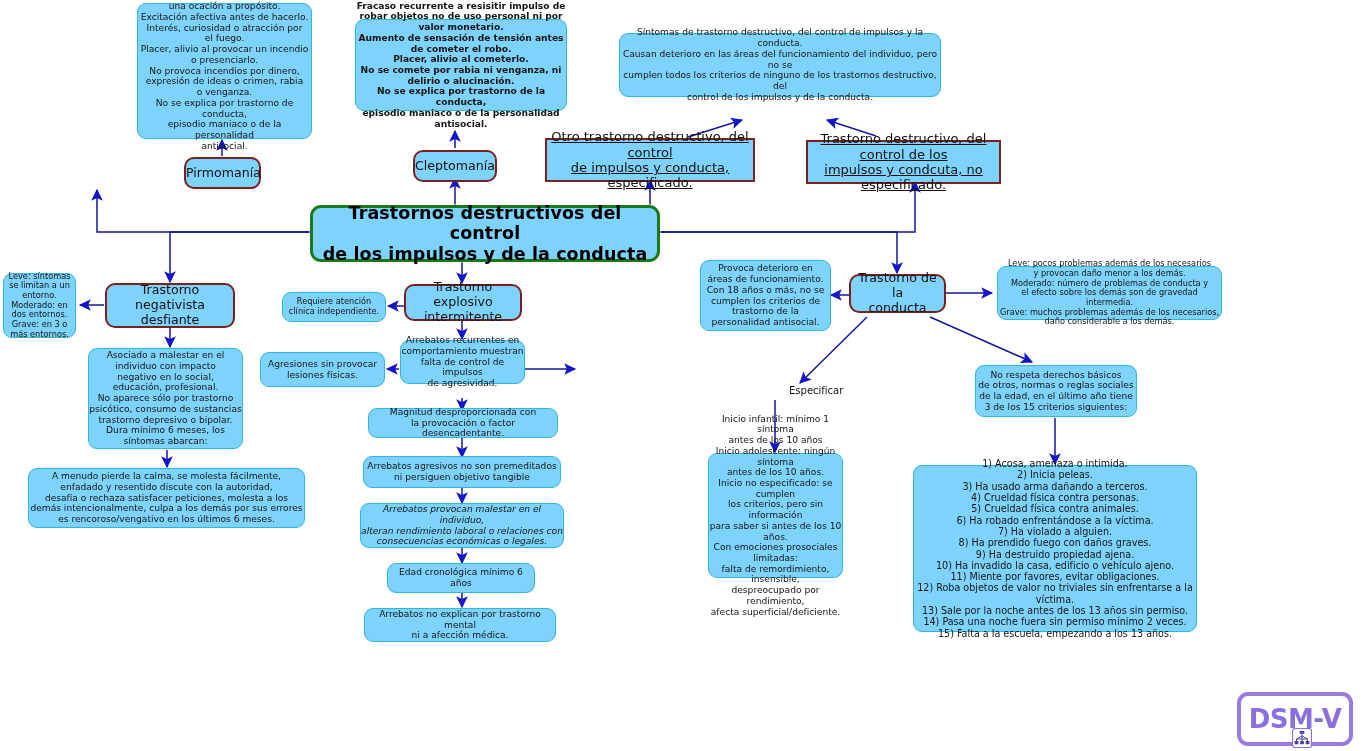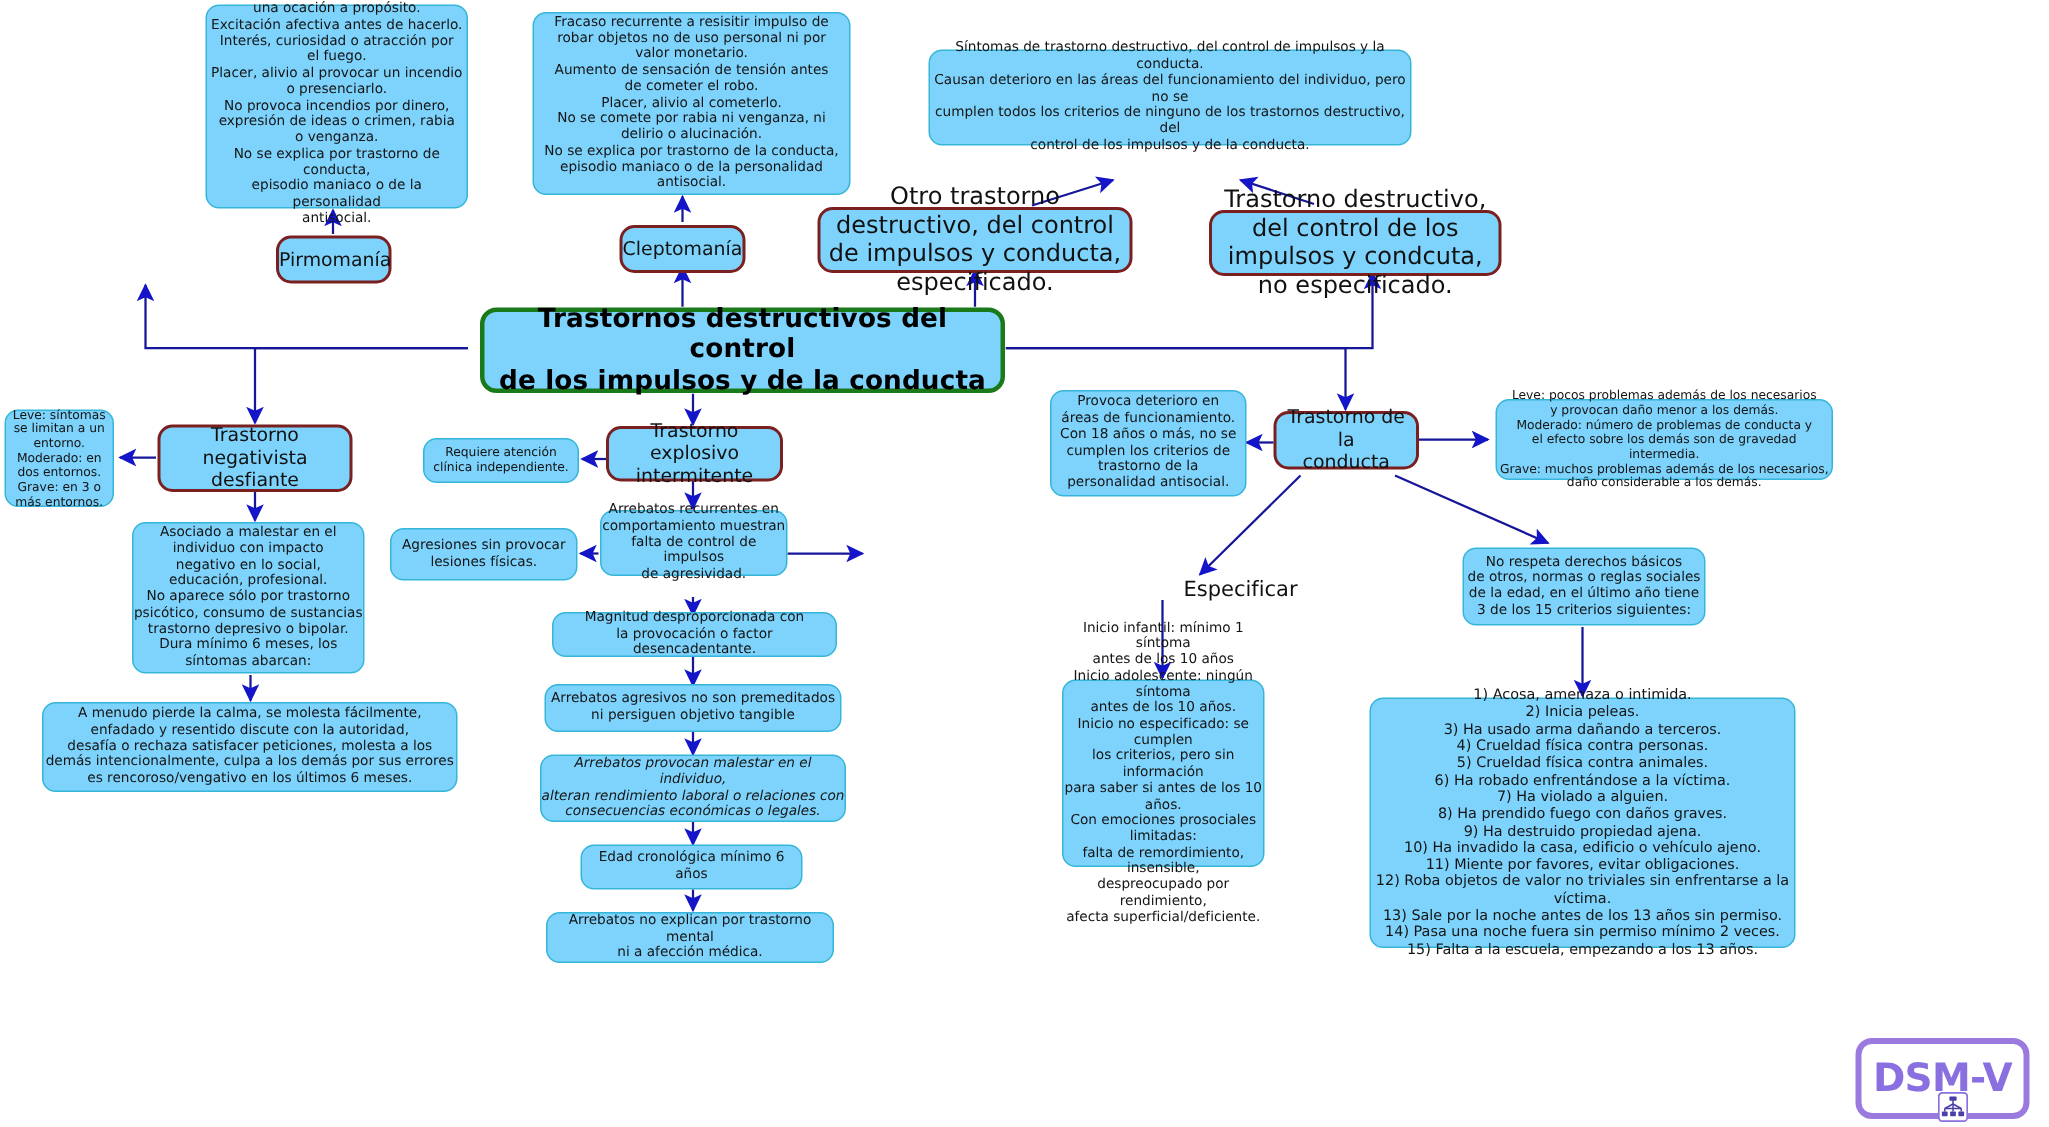--- a/index.html
+++ b/index.html
@@ -42,33 +42,33 @@
   }
   
   .n-root {
     border: 3.5px solid #1a7a1a;
     border-radius: 11px;
     font-weight: bold;
     font-size: 17.5px;
     color: #000000;
     letter-spacing: 0.1px;
     box-shadow: 0 0 0 0.5px #ffffff;
-    margin-left: 10px;
   }
   .n-main {
     border: 2.3px solid #7b2020;
     border-radius: 10px;
     font-size: 12.6px;
     color: #111111;
   }
   .n-mainsm {
     border: 2.3px solid #7b2020;
-    border-radius: 10px;
-    font-size: 16px;
+    border-radius: 0;
+    font-size: 13px;
     color: #111111;
+    text-decoration: underline;
   }
   .n-detail {
     border: 1.4px solid #35b6d8;
     border-radius: 9px;
     font-size: 9.1px;
     color: #141414;
   }
   .n-detail-sm {
     border: 1.4px solid #35b6d8;
     border-radius: 9px;
@@ -76,21 +76,21 @@
     color: #141414;
   }
   .n-detail-md {
     border: 1.4px solid #35b6d8;
     border-radius: 9px;
     font-size: 9.6px;
     color: #141414;
   }
   .edge-label {
     position: absolute;
-    font-size: 14px;
+    font-size: 10px;
     color: #111111;
     z-index: 6;
     white-space: nowrap;
     padding-left: 19px;
   }
   
   #badge {
     position: absolute;
     left: 1237px;
     top: 692px;
@@ -202,21 +202,21 @@
 Placer, alivio al provocar un incendio
 o presenciarlo.
 No provoca incendios por dinero,
 expresión de ideas o crimen, rabia
 o venganza.
 No se explica por trastorno de conducta,
 episodio maniaco o de la personalidad
 antisocial.</span>
   </div>
 
-  <div class="node n-detail" style="left:355px; top:8px; width:212px; height:122px;">
+  <div class="node n-detail" style="left:355px; top:19px; width:212px; height:92px;font-weight:bold;">
     <span class="txt">Fracaso recurrente a resisitir impulso de
 robar objetos no de uso personal ni por
 valor monetario.
 Aumento de sensación de tensión antes
 de cometer el robo.
 Placer, alivio al cometerlo.
 No se comete por rabia ni venganza, ni
 delirio o alucinación.
 No se explica por trastorno de la conducta,
 episodio maniaco o de la personalidad antisocial.</span>

